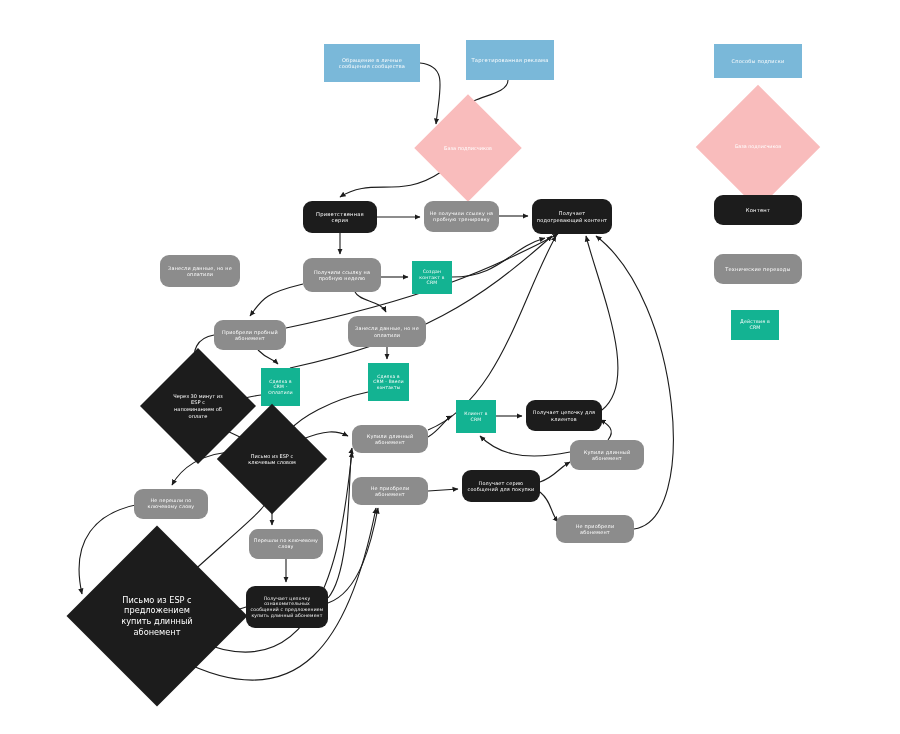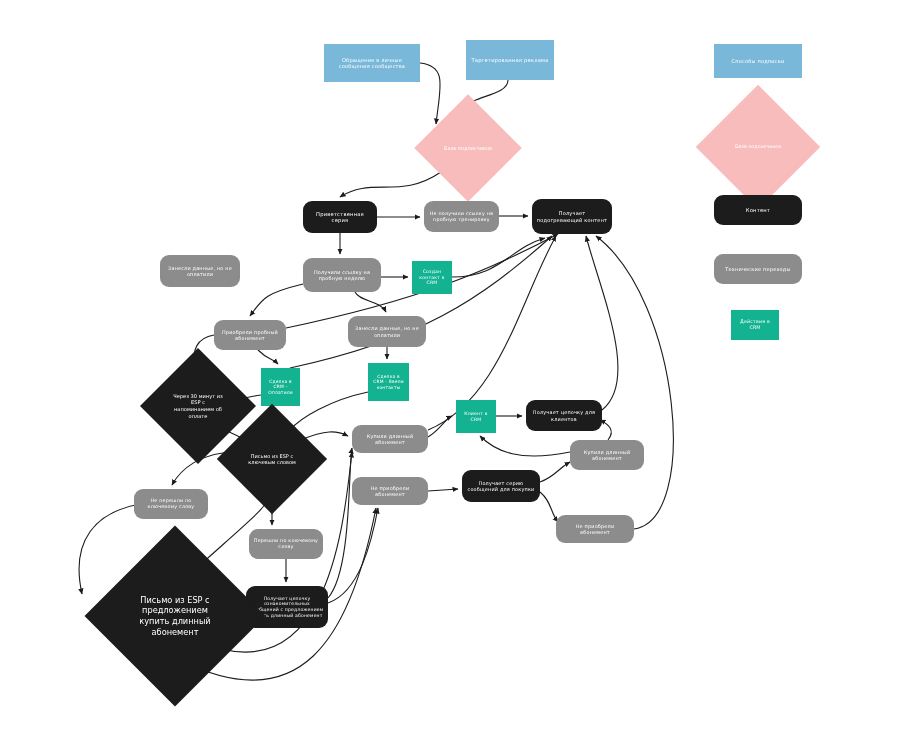--- a/index.html
+++ b/index.html
@@ -130,21 +130,21 @@
       </div>
       <div class="node t-gray" style="left: 134px; top: 489px; width: 74px; height: 30px; font-size: 4.8px;">
         <span>Не перешли по ключевому слову</span>
       </div>
       <div class="node t-gray" style="left: 249px; top: 529px; width: 74px; height: 30px; font-size: 4.8px;">
         <span>Перешли по ключевому слову</span>
       </div>
       <div class="node t-black" style="left: 246px; top: 586px; width: 82px; height: 42px; font-size: 4.5px;">
         <span>Получает цепочку ознакомительных сообщений с предложением купить длинный абонемент</span>
       </div>
-      <div class="dia black" style="left: 111px; top: 552px; width: 128px; height: 128px;">
+      <div class="dia black" style="left: 93px; top: 552px; width: 128px; height: 128px;">
         <div class="shape"></div>
         <div class="lbl" style="font-size: 8.2px; padding: 0px 22px;">Письмо из ESP с предложением купить длинный абонемент</div>
       </div>
       <div class="node t-gray" style="left: 352px; top: 425px; width: 76px; height: 28px; font-size: 4.9px;">
         <span>Купили длинный абонемент</span>
       </div>
       <div class="node t-gray" style="left: 352px; top: 477px; width: 76px; height: 28px; font-size: 4.9px;">
         <span>Не приобрели абонемент</span>
       </div>
       <div class="node t-green" style="left: 456px; top: 400px; width: 40px; height: 33px; font-size: 4.6px;">

